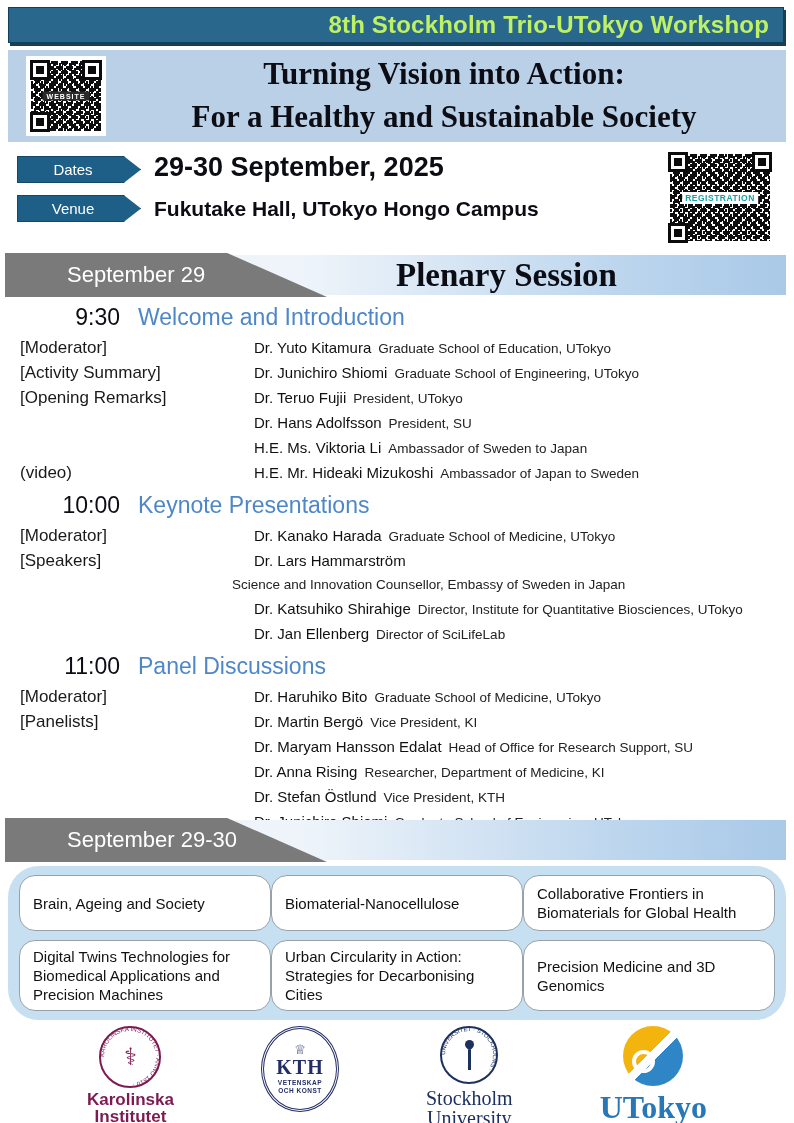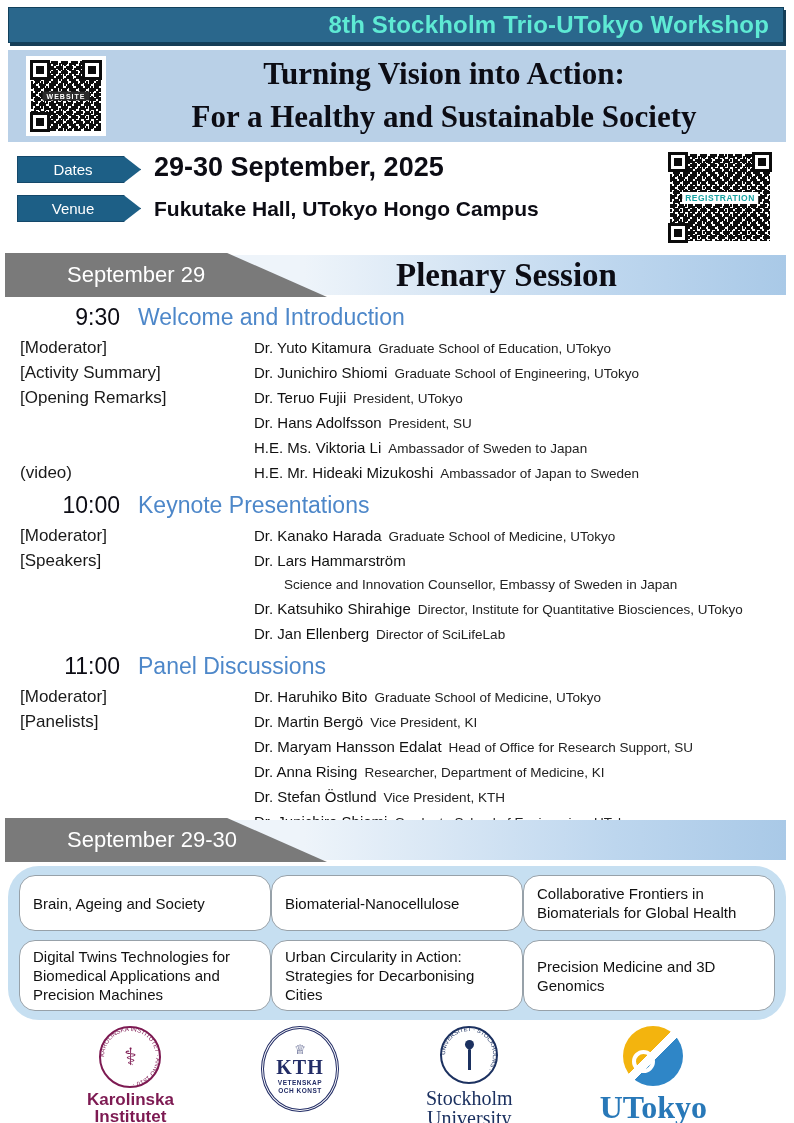--- a/index.html
+++ b/index.html
@@ -4,21 +4,21 @@
 <style>
   html,body{margin:0;padding:0;background:#ffffff;}
   .page{position:relative;width:794px;height:1123px;background:#fff;overflow:hidden;
         font-family:"Liberation Sans",sans-serif;color:#111;}
   .serif{font-family:"Liberation Serif",serif;}
 
   
   .top-bar{position:absolute;left:8px;top:7px;width:776px;height:36px;background:#2a678c;
            border:1px solid #11405c;box-shadow:2px 3px 0 #163e57;
            display:flex;align-items:center;justify-content:flex-end;padding-right:14px;box-sizing:border-box;}
-  .top-bar-title{color:#5eead4;font-weight:bold;font-size:24px;letter-spacing:0.2px;}
+  .top-bar-title{color:#bef264;font-weight:bold;font-size:24px;letter-spacing:0.2px;}
 
   
   .hero{position:absolute;left:8px;top:50px;width:778px;height:92px;background:#b9d0e7;}
   .hero-title{position:absolute;left:102px;right:8px;top:2px;text-align:center;
               font-weight:bold;color:#0c0c14;font-size:31px;line-height:43px;}
 
   
   .qr{position:absolute;background:#fff;}
   .qr-pattern{position:absolute;inset:5px;
     background-image:
@@ -59,21 +59,21 @@
 
   
   .program{position:absolute;left:0;top:298px;width:794px;padding-left:20px;}
   .session-header{display:flex;align-items:baseline;height:30px;margin:6px 0 2px;}
   .time{width:100px;text-align:right;font-size:23px;color:#0c0c14;flex:none;}
   .stitle{margin-left:18px;font-size:23px;color:#4d87c9;}
   .prow{display:flex;align-items:baseline;line-height:24px;}
   .plabel{width:212px;flex:none;text-align:left;font-size:17px;color:#1a1a1a;}
   .pname{margin-left:22px;font-size:15px;color:#111;white-space:nowrap;}
   .paffil{margin-left:7px;font-size:13.5px;color:#222;white-space:nowrap;}
-  .subaffil{margin-left:52px;font-size:13.5px;color:#222;}
+  .subaffil{font-size:13.5px;color:#222;}
 
   
   .cards-panel{position:absolute;left:8px;top:866px;width:778px;height:154px;background:#c6dff1;
                display:grid;grid-template-columns:1fr 1fr 1fr;grid-template-rows:1fr 1fr;
                gap:9px 0;padding:9px 11px;box-sizing:border-box;border-radius:31px;}
   .card{background:#fff;border:1.5px solid #97a1a9;border-radius:16px;display:flex;align-items:center;
         padding:6px 13px;font-size:15px;color:#111;line-height:19px;}
 
   
   .logos{position:absolute;left:0;top:1026px;width:794px;display:flex;justify-content:space-evenly;align-items:flex-start;}

